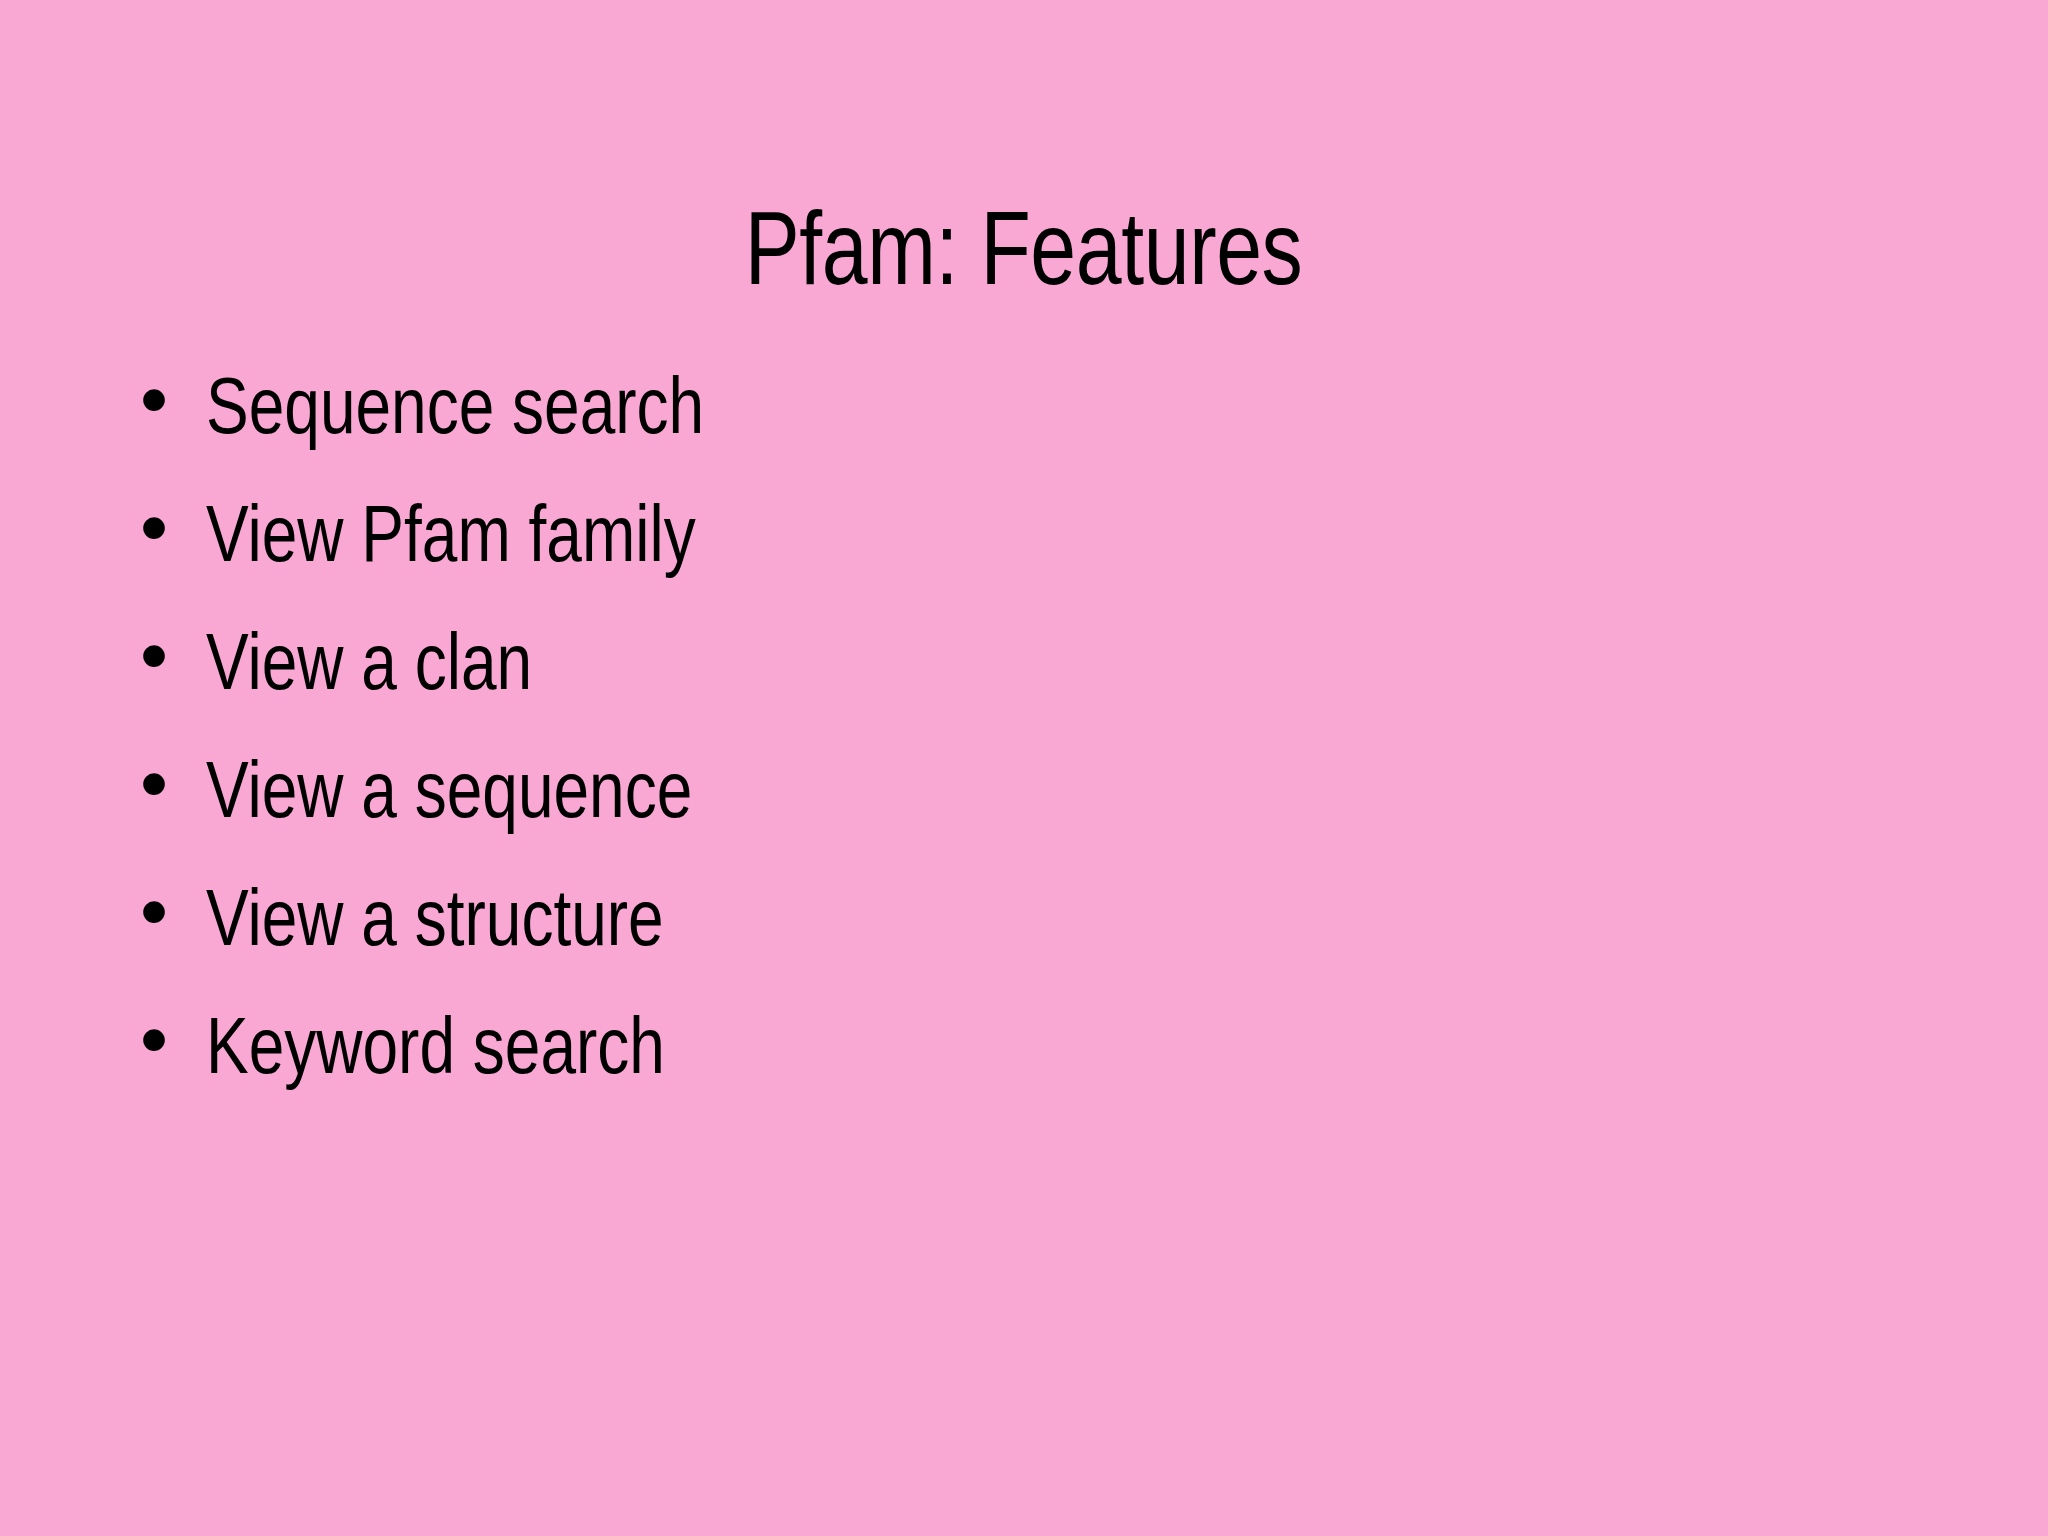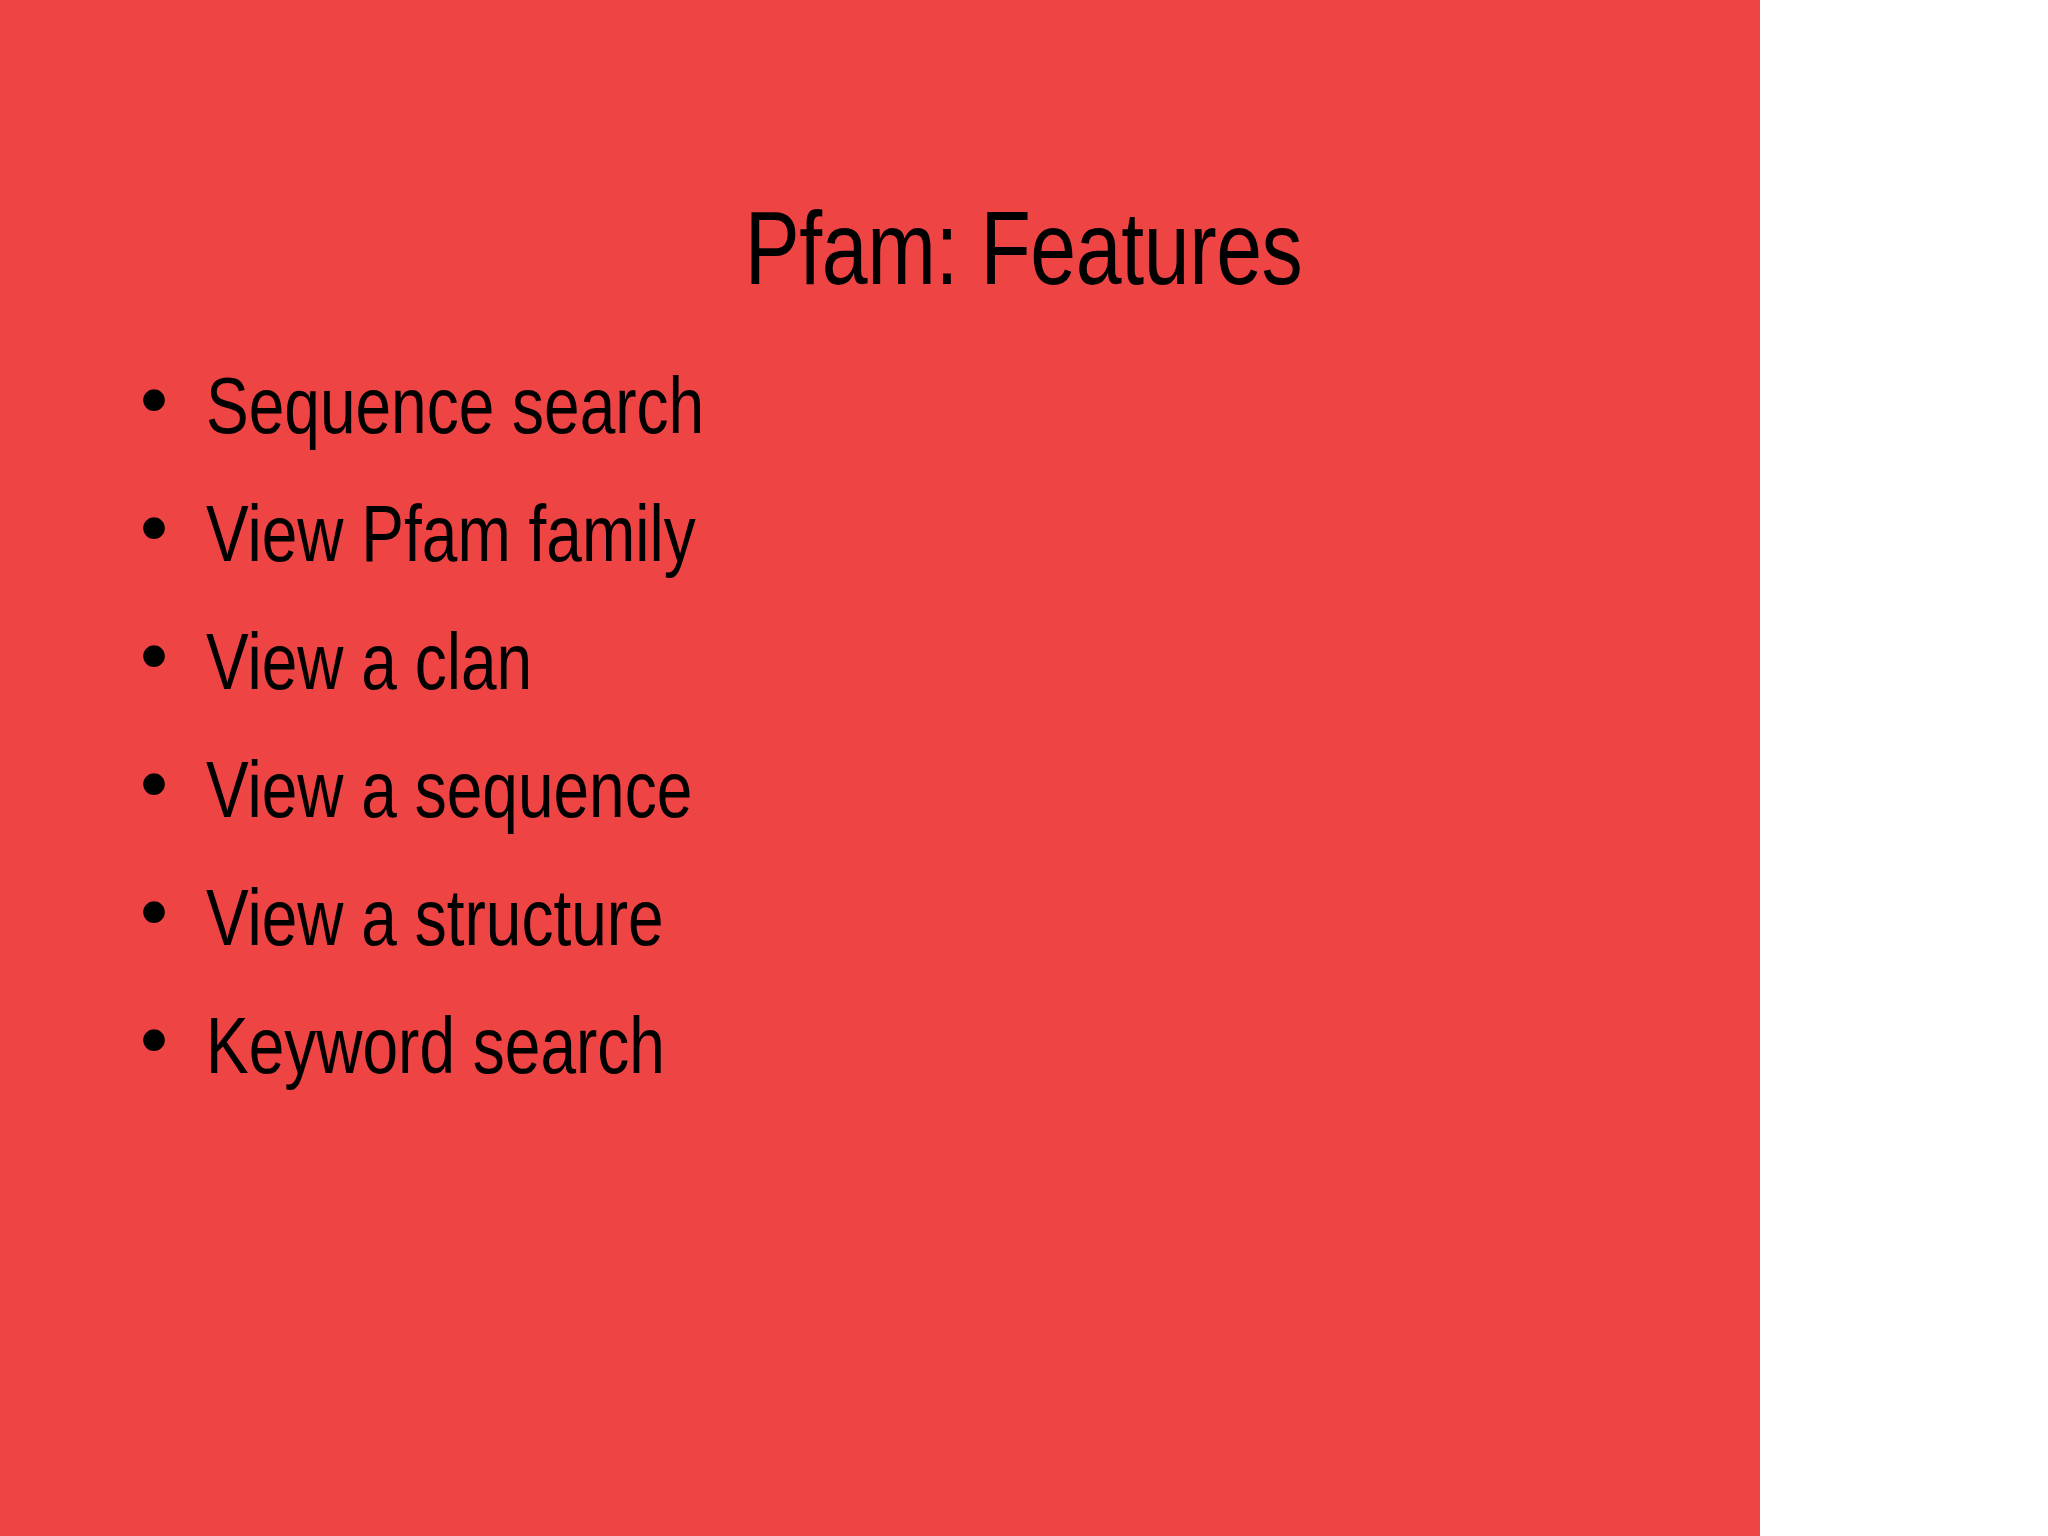--- a/index.html
+++ b/index.html
@@ -4,23 +4,23 @@
 <title>Pfam: Features</title>
 <style>
   html, body {
     margin: 0;
     padding: 0;
     background: #ffffff;
   }
 
   #slide {
     position: relative;
-    width: 1760px;
+    width: 2048px;
     height: 1536px;
-    background: #ef4444;
+    background: #f9a8d4;
     overflow: hidden;
     font-family: "Liberation Sans", "DejaVu Sans", sans-serif;
     color: #000000;
     -webkit-font-smoothing: antialiased;
   }
 
   
   #title-block {
     position: absolute;
     left: 0;

